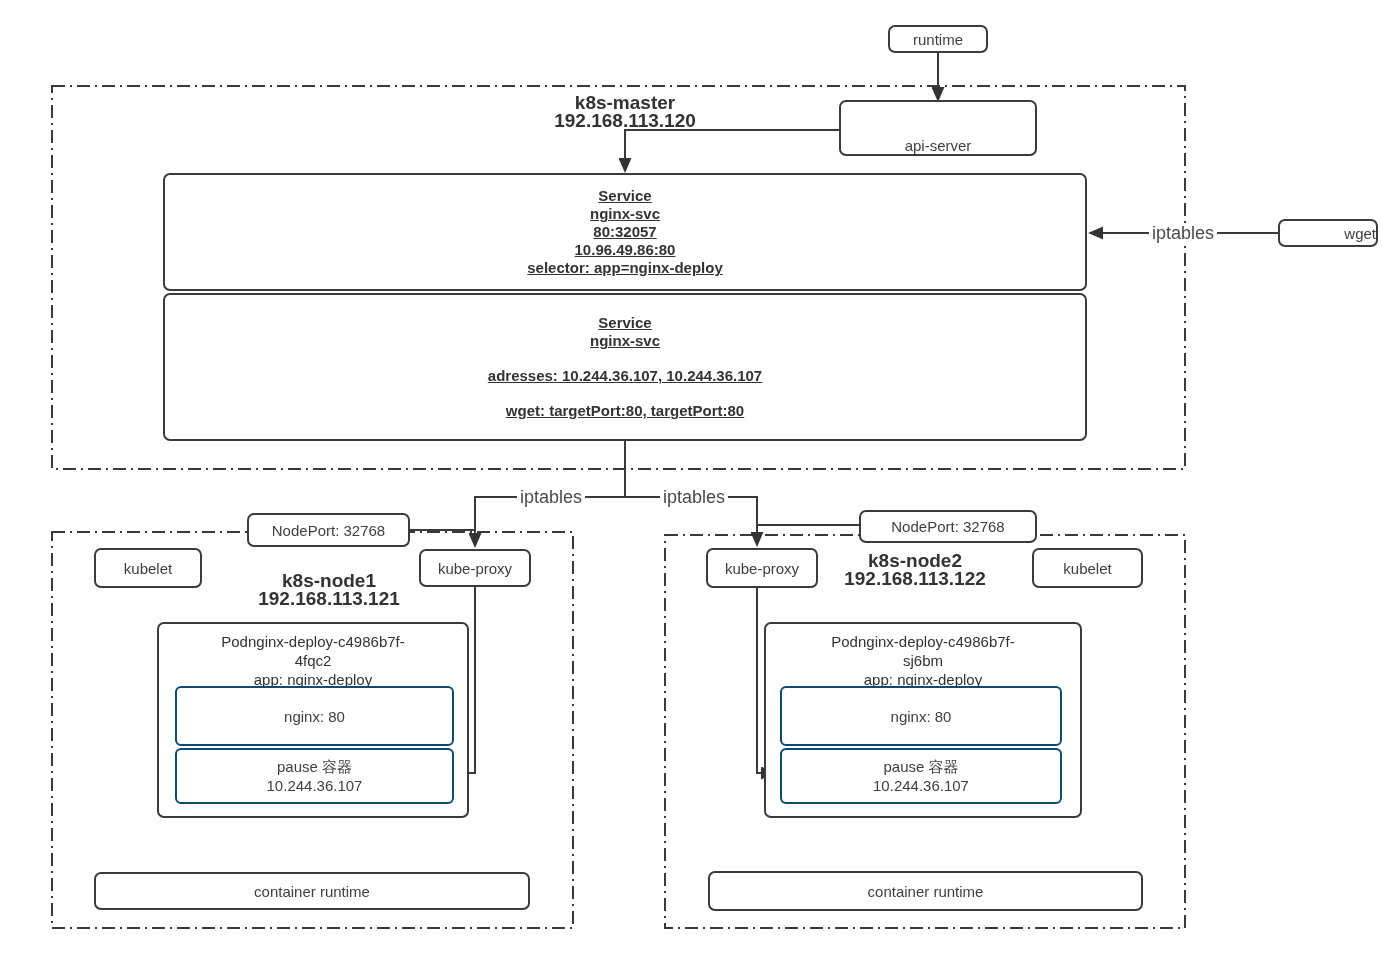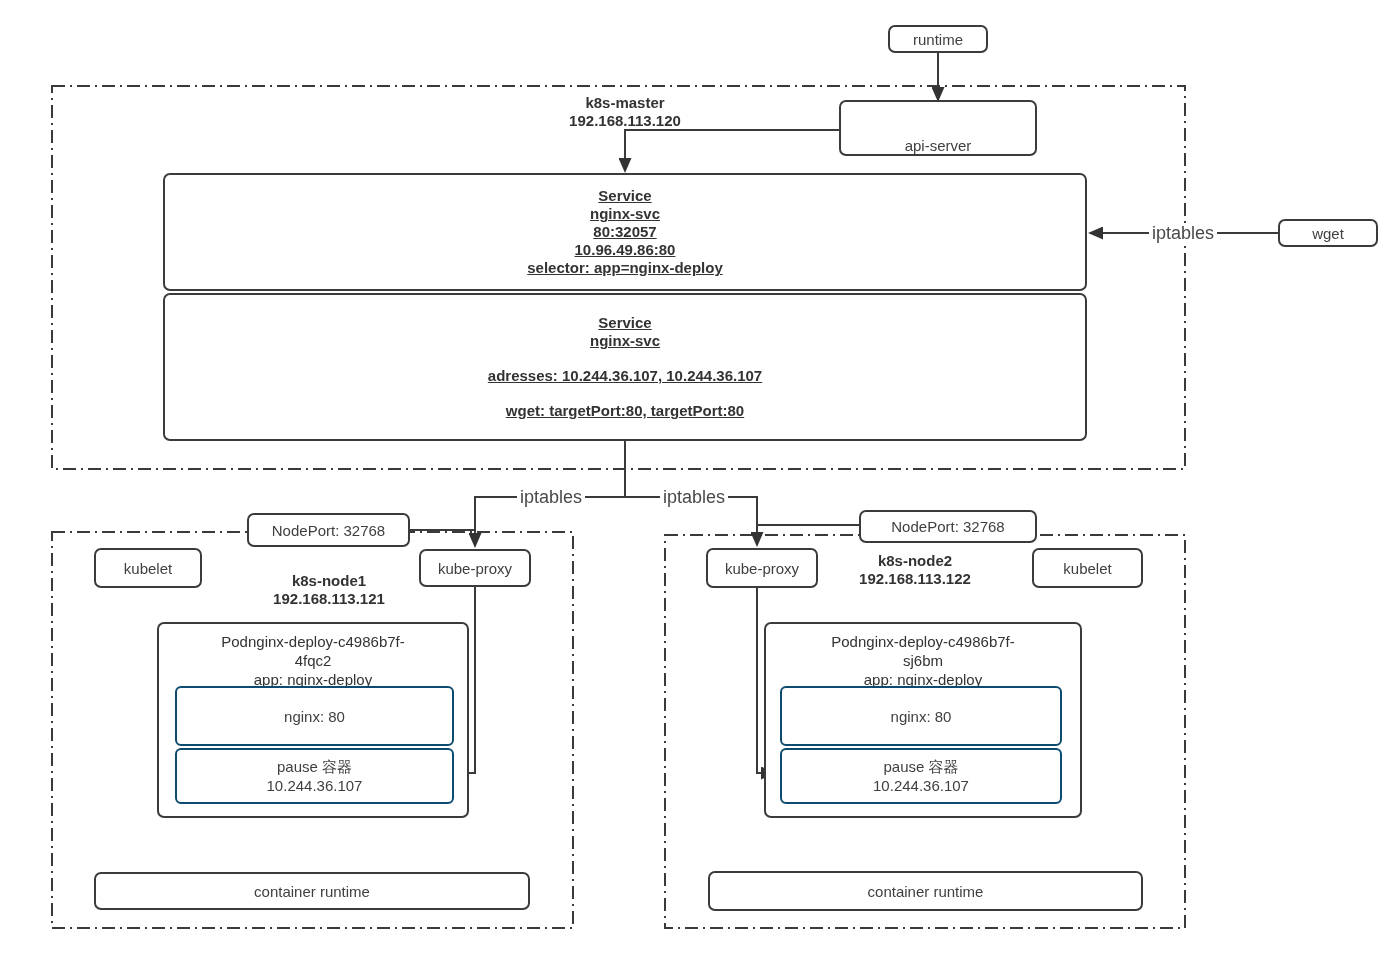--- a/index.html
+++ b/index.html
@@ -11,21 +11,21 @@
   #wires{position:absolute;left:0;top:0;width:1382px;height:958px;}
   .box{
     position:absolute;background:#ffffff;border:2px solid #3b3b3b;border-radius:7px;
     display:flex;align-items:center;justify-content:center;
     font-size:15px;color:#3f3f3f;box-sizing:border-box;text-align:center;
   }
   .col{flex-direction:column;}
   .bold{font-weight:bold;color:#333333;}
   .lbl{
     position:absolute;transform:translateX(-50%);text-align:center;
-    white-space:nowrap;font-size:15px;line-height:18px;
+    white-space:nowrap;font-size:19px;line-height:18px;
   }
   .edge-lbl{
     position:absolute;transform:translateX(-50%);background:#ffffff;
     padding:0 3px;font-size:18px;color:#4a4a4a;white-space:nowrap;line-height:18px;
   }
   .svc-line{line-height:18px;font-size:15px;text-decoration:underline;}
   .pod{justify-content:flex-start;padding-top:8px;}
   .pod-title{font-weight:normal;color:#333;line-height:19px;font-size:15px;}
   .inner{position:absolute;background:#fff;border:2px solid #0c4a6e;border-radius:6px;
     display:flex;align-items:center;justify-content:center;flex-direction:column;
@@ -56,21 +56,21 @@
     <path d="M625,497 H757 V545" fill="none" stroke="#3a3a3a" stroke-width="2" marker-end="url(#arr)"></path>
     <path d="M410,530 H476" fill="none" stroke="#3a3a3a" stroke-width="2"></path>
     <path d="M757,525 H859" fill="none" stroke="#3a3a3a" stroke-width="2"></path>
     <path d="M475,587 V773 H455" fill="none" stroke="#3a3a3a" stroke-width="2" marker-end="url(#arr)"></path>
     <path d="M757,588 V773 H774" fill="none" stroke="#3a3a3a" stroke-width="2" marker-end="url(#arr)"></path>
   </svg>
 
   <div class="box" style="left:888px;top:25px;width:100px;height:28px;">
     <span>runtime</span>
   </div>
-  <div class="box" style="left:1278px;top:219px;width:100px;height:28px;">
+  <div class="box" style="left:1278px;top:219px;width:100px;height:28px;justify-content:flex-end;">
     <span>wget</span>
   </div>
 
   <div class="lbl bold" style="left:625px;top:94px;">
     <div>k8s-master</div>
     <div>192.168.113.120</div>
   </div>
 
   <div class="box" style="left:839px;top:100px;width:198px;height:56px;align-items:flex-end;">
     <span>api-server</span>

